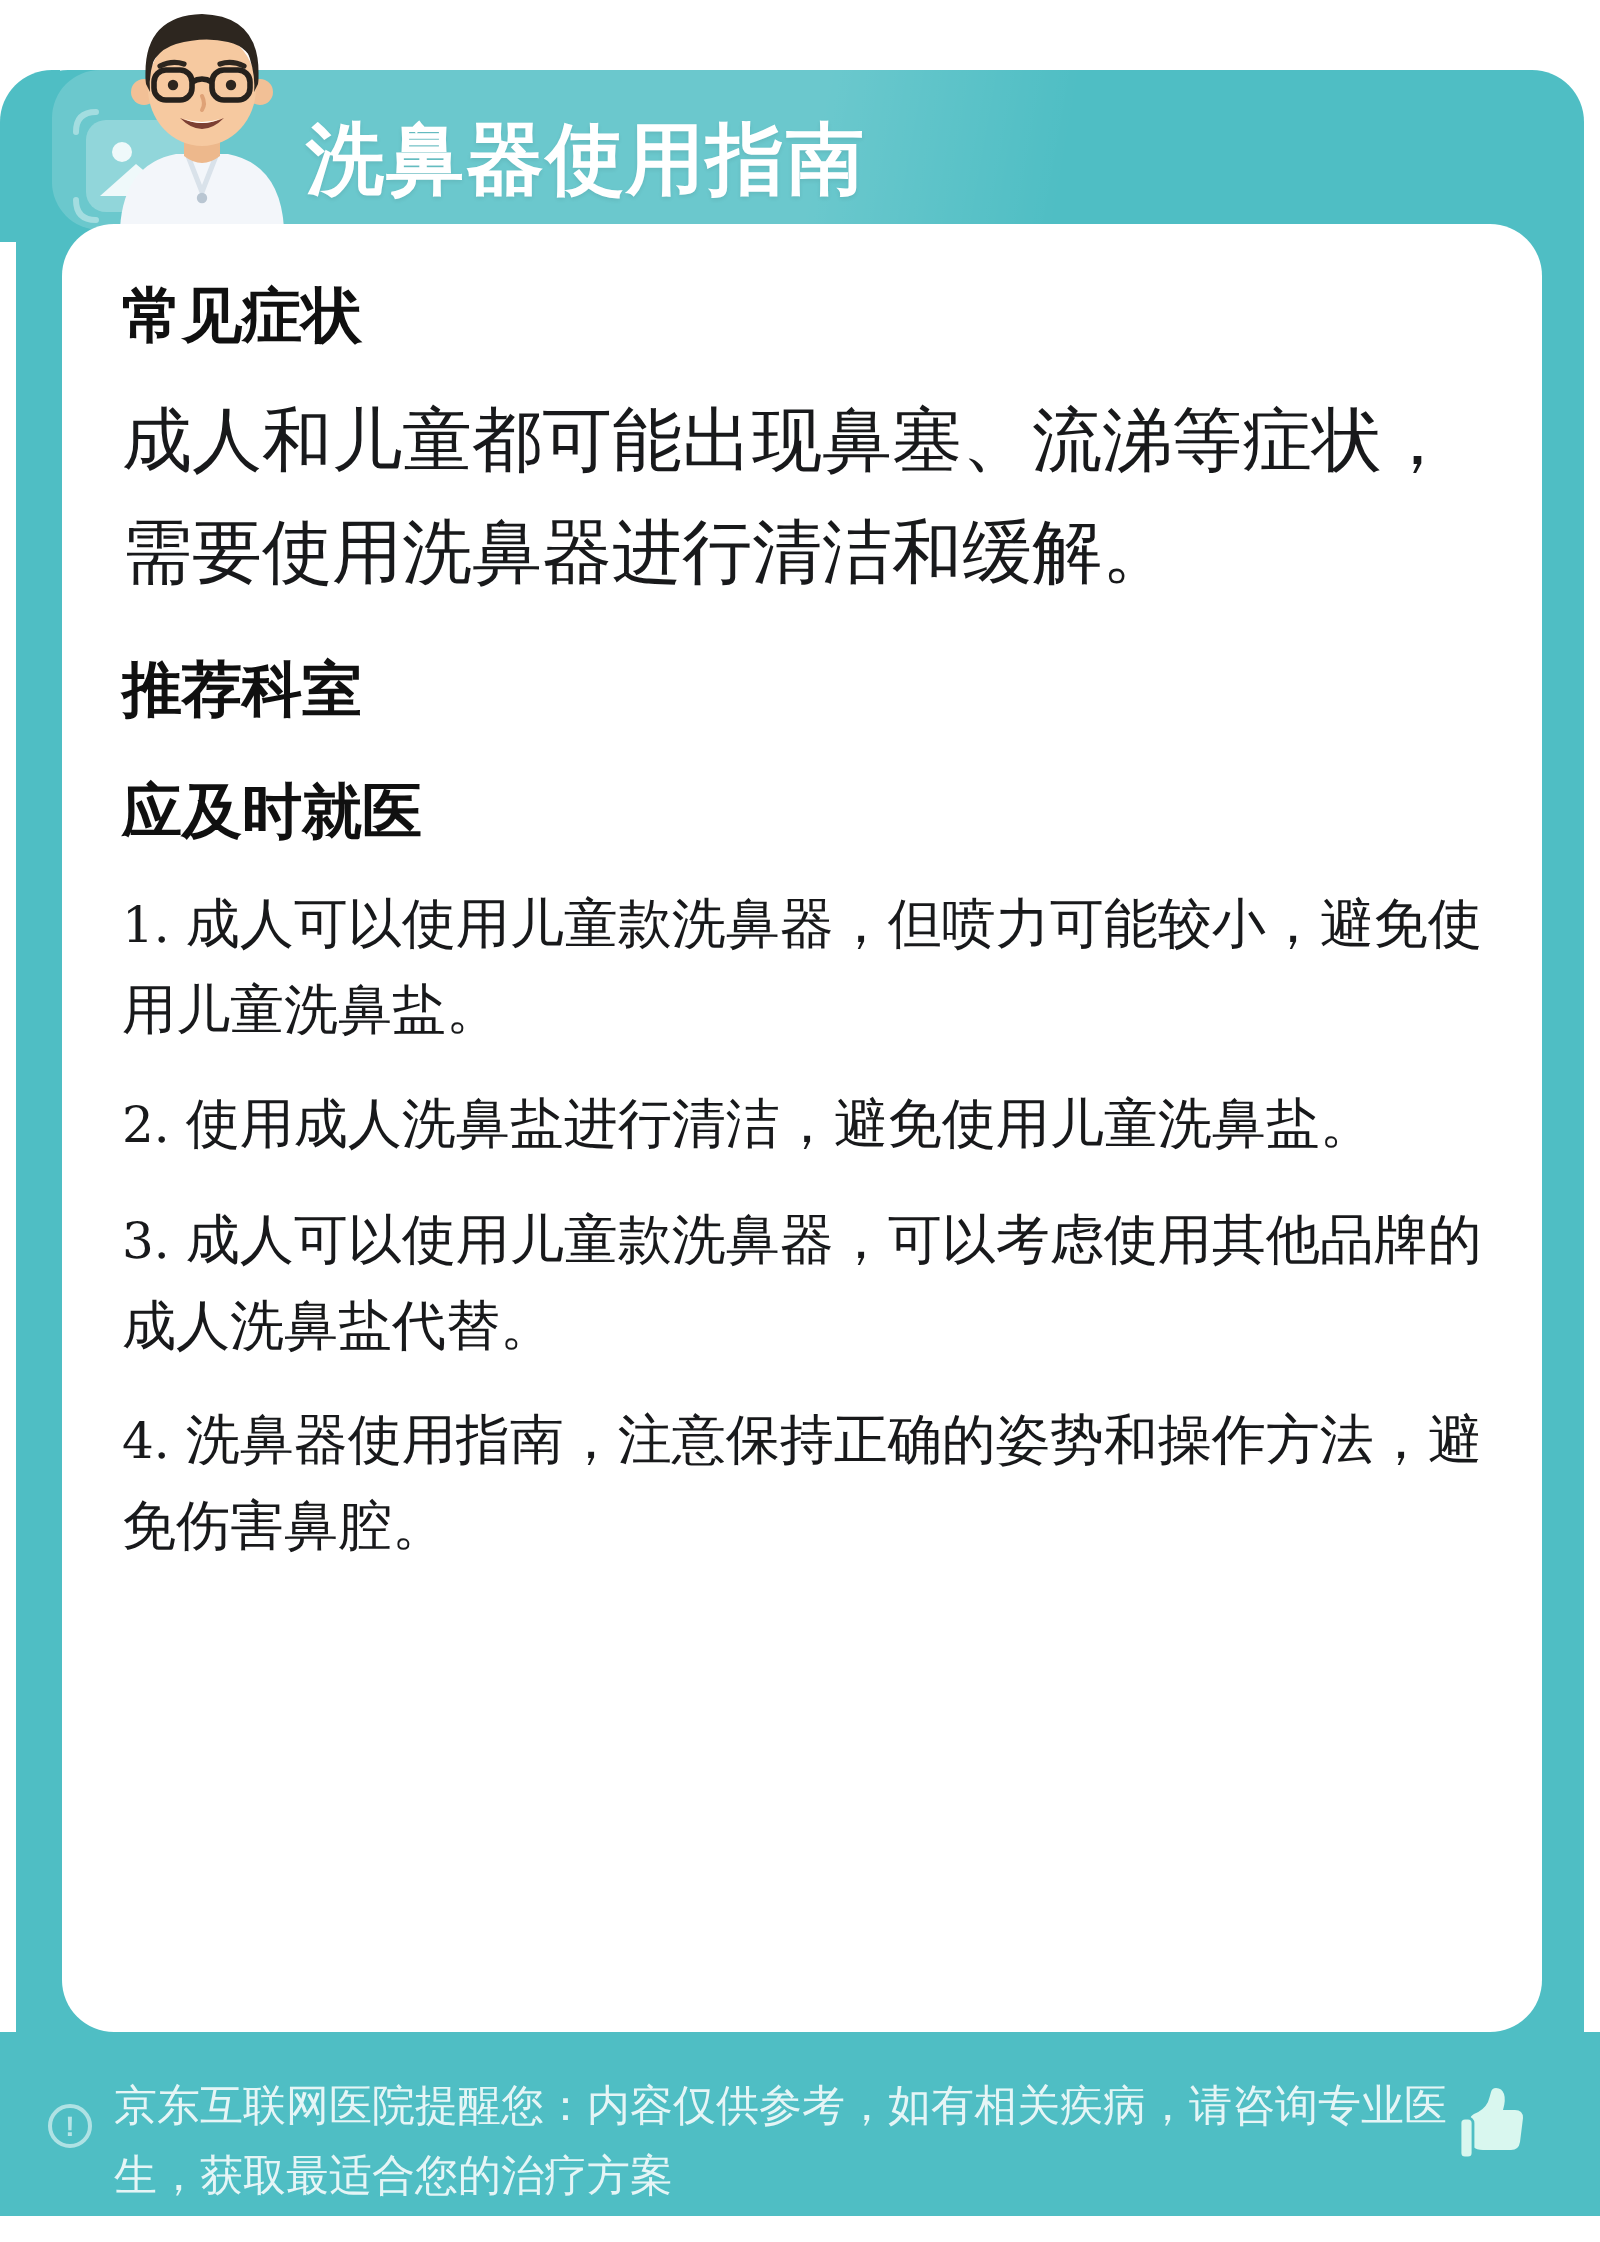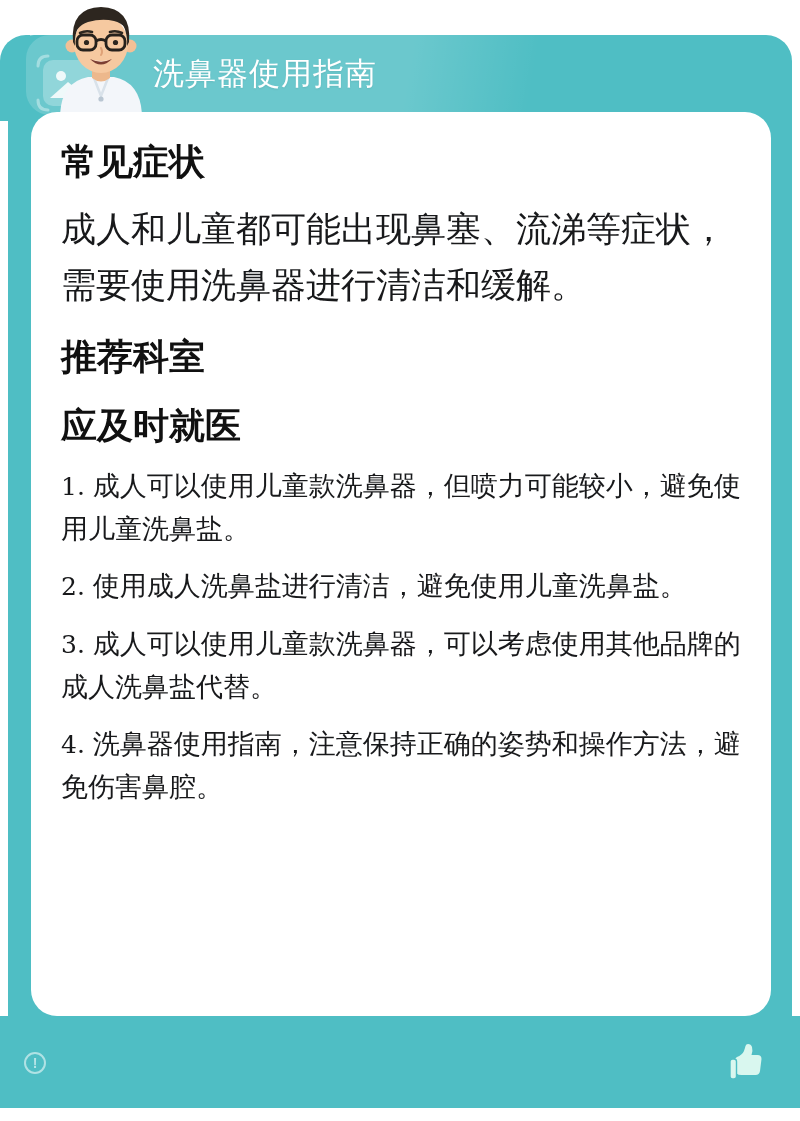--- a/index.html
+++ b/index.html
@@ -25,34 +25,34 @@
   .header-chip{
     position:absolute;left:26px;top:35px;width:540px;height:80px;
     border-radius:24px;
     background:linear-gradient(100deg,rgba(255,255,255,.16) 70%,rgba(255,255,255,0) 93%);
   }
   .photo-chip{
     position:absolute;left:34px;top:52px;width:74px;height:62px;
   }
   .header-title{
     position:absolute;left:153px;top:53px;
-    font-size:31px;font-weight:400;color:#ffffff;letter-spacing:1px;
+    font-size:39px;font-weight:700;color:#ffffff;letter-spacing:1px;
     text-shadow:0 1px 2px rgba(0,0,0,.08);
   }
   .avatar{
     position:absolute;left:48px;top:2px;width:106px;height:112px;
   }
   
   .card{
     position:absolute;left:31px;top:112px;width:740px;height:904px;
     background:#ffffff;border-radius:26px;
     padding:12px 30px 0 30px;box-sizing:border-box;overflow:hidden;
   }
   .sec-h{
-    font-size:36px;font-weight:700;color:#101010;margin:20px 0 14px;
+    font-size:30px;font-weight:700;color:#101010;margin:20px 0 14px;
   }
   .sec-h.first{margin-top:14px;}
   .sec-p{
     font-size:35px;line-height:1.6;color:#18191b;margin:0 0 20px;
   }
   .item{
     font-size:27px;line-height:1.6;color:#18191b;margin:0 0 14px;
   }
   .item .num{
     font-family:"DejaVu Serif","Liberation Serif",serif;
@@ -151,19 +151,20 @@
   <p class="item">
     <span class="num">3.</span><span>成人可以使用儿童款洗鼻器，可以考虑使用其他品牌的成人洗鼻盐代替。</span>
   </p>
   <p class="item">
     <span class="num">4.</span><span>洗鼻器使用指南，注意保持正确的姿势和操作方法，避免伤害鼻腔。</span>
   </p>
 </div>
 
 <div class="disclaimer">
   <div class="info-icon">!</div>
+  <div class="disclaimer-text">京东互联网医院提醒您：内容仅供参考，如有相关疾病，请咨询专业医生，获取最适合您的治疗方案</div>
   <div class="thumb">
     <svg width="42" height="42" viewBox="0 0 42 42">
       <path d="M13 18 q0 -2 2 -3 q5 -2 7 -6 q1 -3 1.5 -5 q.5 -2 2.5 -2 q3 0 4 3 q1 3 -0.5 8 l6 0 q4 0 4 4 l-1.5 12 q-.6 4 -4.5 4 l-14 0 q-6.5 0 -6.5 -6 Z" fill="#d9f7ef"></path>
       <rect x="8" y="17" width="6.5" height="20" rx="2.5" fill="#d9f7ef" stroke="#4fbec4" stroke-width="1.4"></rect>
     </svg>
   </div>
 </div>
 
 </body></html>

